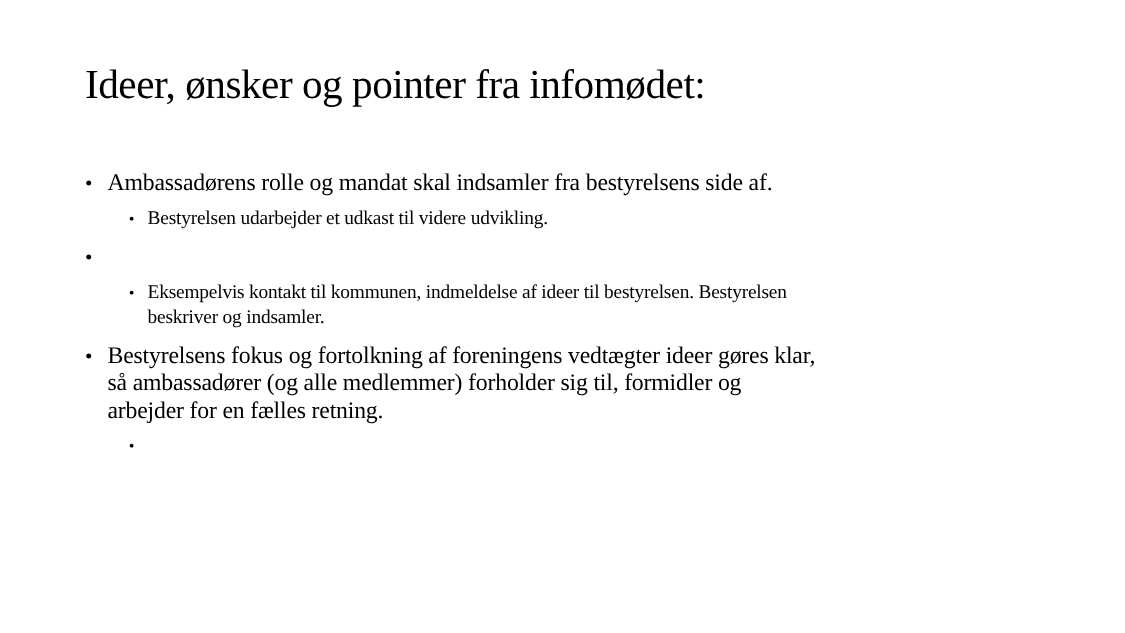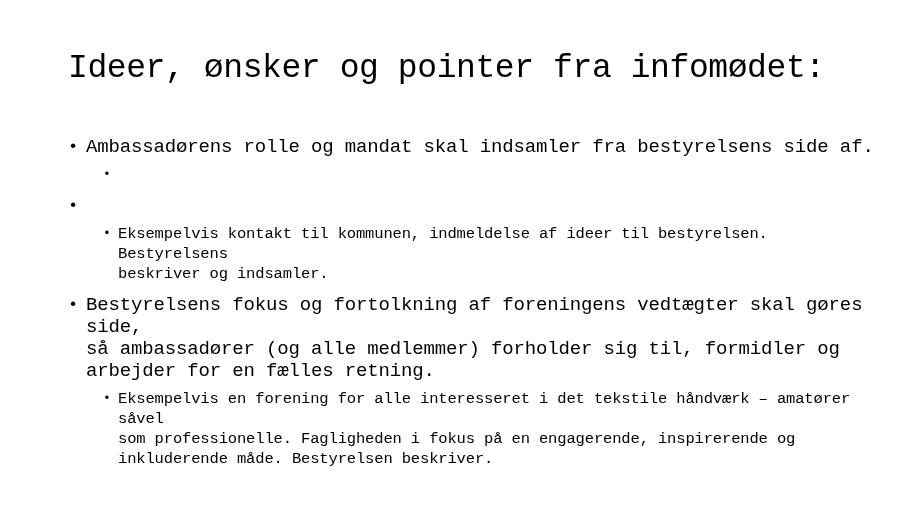--- a/index.html
+++ b/index.html
@@ -3,21 +3,21 @@
 <meta charset="utf-8">
 <style>
   * { margin: 0; padding: 0; box-sizing: border-box; }
   html, body { background: #ffffff; }
   .slide {
     position: relative;
     width: 900px;
     height: 506px;
     background: #ffffff;
     color: #000000;
-    font-family: Liberation Mono, monospace;
+    font-family: Liberation Serif, serif;
     overflow: hidden;
   }
   .title {
     position: absolute;
     left: 68px;
     top: 50px;
     font-size: 33px;
     font-weight: 400;
     letter-spacing: -0.4px;
     white-space: nowrap;
@@ -44,38 +44,36 @@
   <h1 class="title">Ideer, ønsker og pointer fra infomødet:</h1>
 
   <div class="content">
 
     <div class="row lvl1">
       <span class="marker">•</span>
       <span class="text">Ambassadørens rolle og mandat skal indsamler fra bestyrelsens side af.</span>
     </div>
     <div class="row lvl2">
       <span class="marker">•</span>
+      <span class="text">Bestyrelsen udarbejder et udkast til videre udvikling.</span>
     </div>
 
     <div class="row lvl1">
       <span class="marker">•</span>
     </div>
     <div class="row lvl2">
       <span class="marker">•</span>
-      <span class="text">Eksempelvis kontakt til kommunen, indmeldelse af ideer til bestyrelsen. Bestyrelsens
+      <span class="text">Eksempelvis kontakt til kommunen, indmeldelse af ideer til bestyrelsen. Bestyrelsen
 beskriver og indsamler.</span>
     </div>
 
     <div class="row lvl1">
       <span class="marker">•</span>
-      <span class="text">Bestyrelsens fokus og fortolkning af foreningens vedtægter skal gøres side,
+      <span class="text">Bestyrelsens fokus og fortolkning af foreningens vedtægter ideer gøres klar,
 så ambassadører (og alle medlemmer) forholder sig til, formidler og
 arbejder for en fælles retning.</span>
     </div>
     <div class="row lvl2">
       <span class="marker">•</span>
-      <span class="text">Eksempelvis en forening for alle interesseret i det tekstile håndværk – amatører såvel
-som professionelle. Fagligheden i fokus på en engagerende, inspirerende og
-inkluderende måde. Bestyrelsen beskriver.</span>
     </div>
 
   </div>
 </div>
 
 </body></html>

